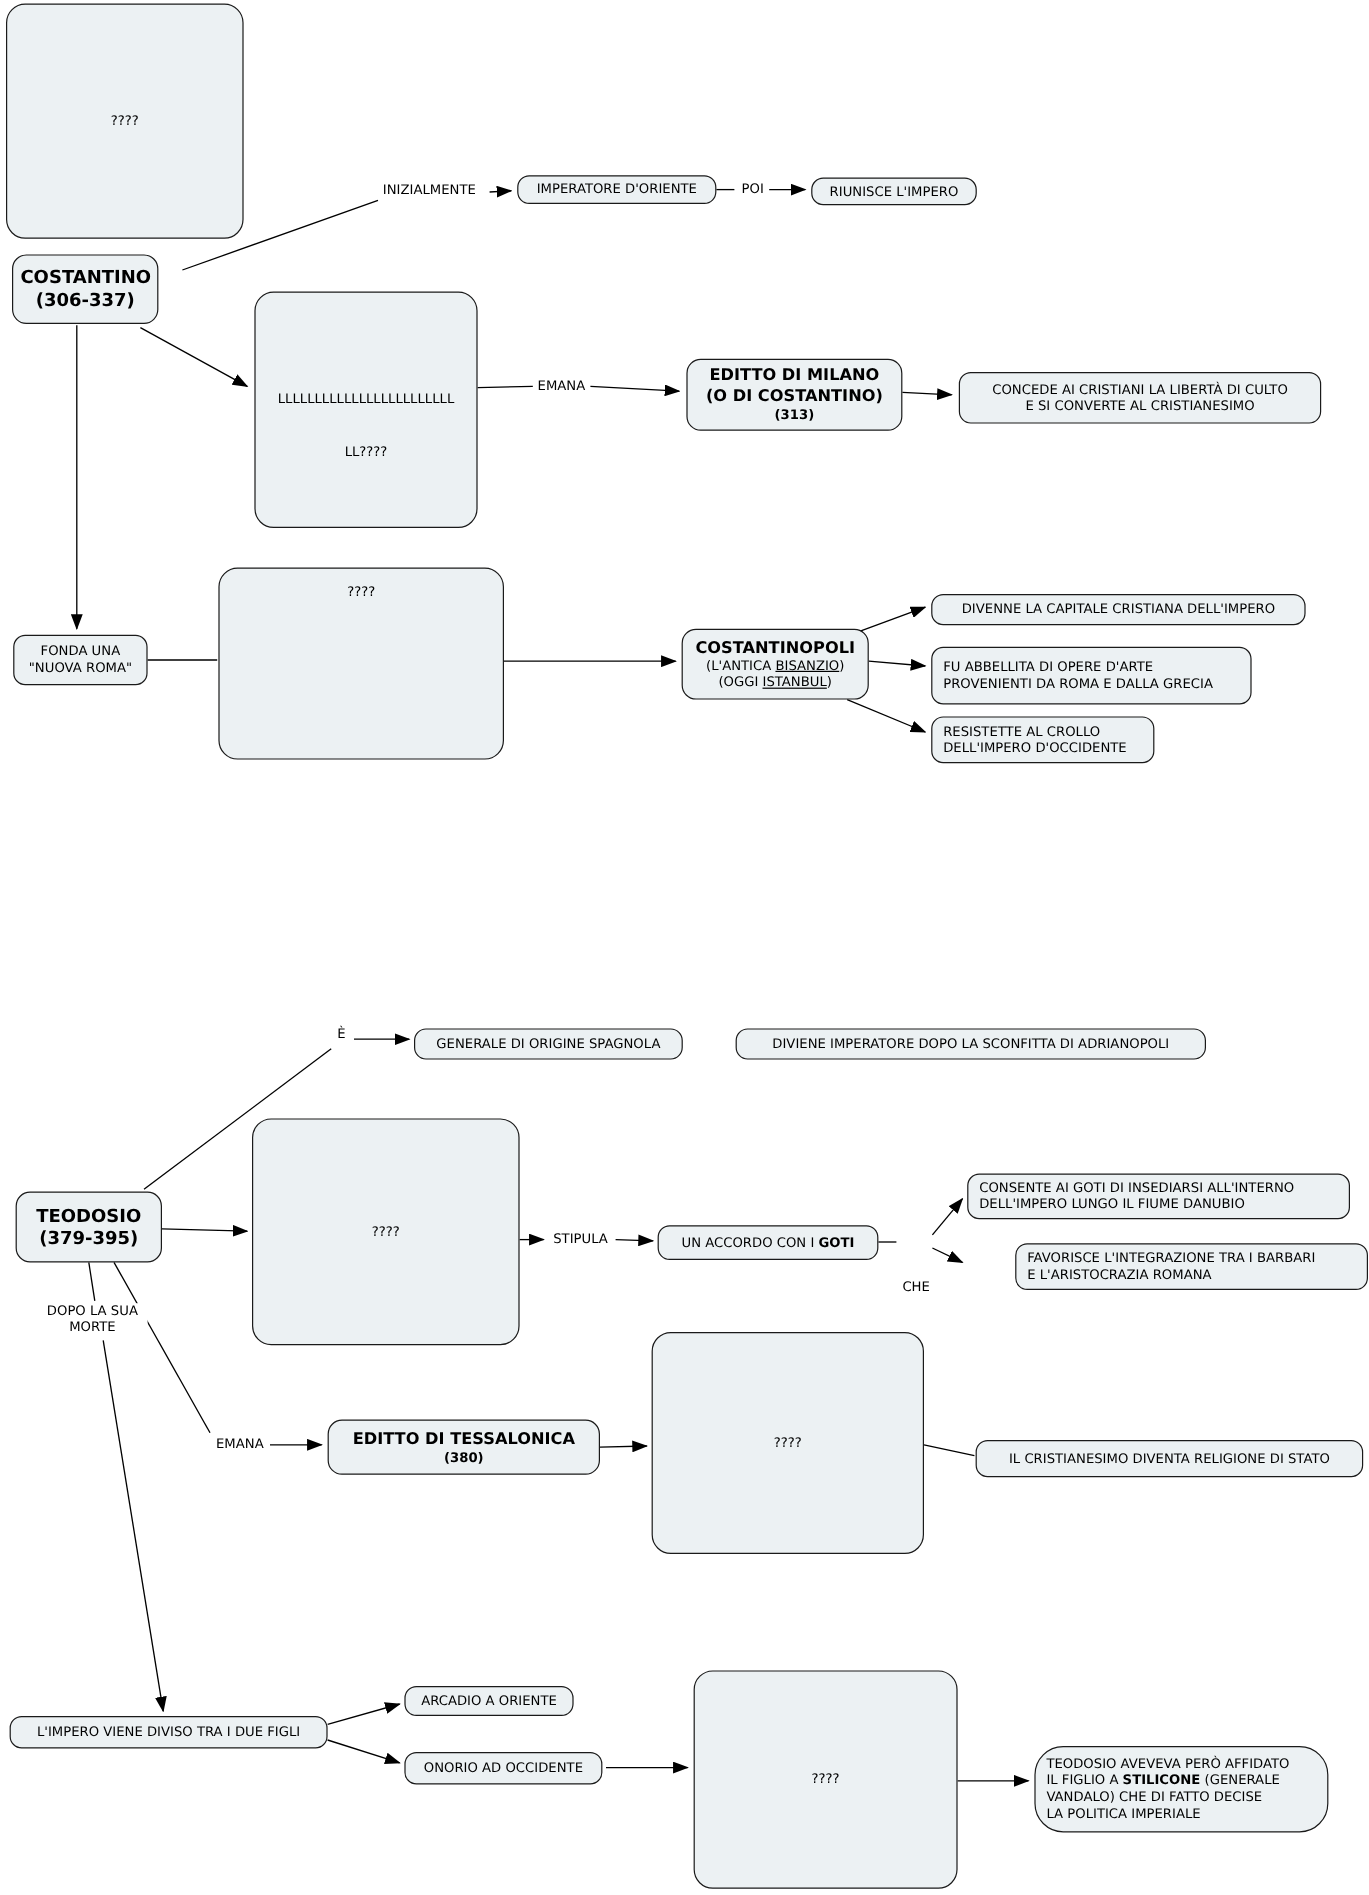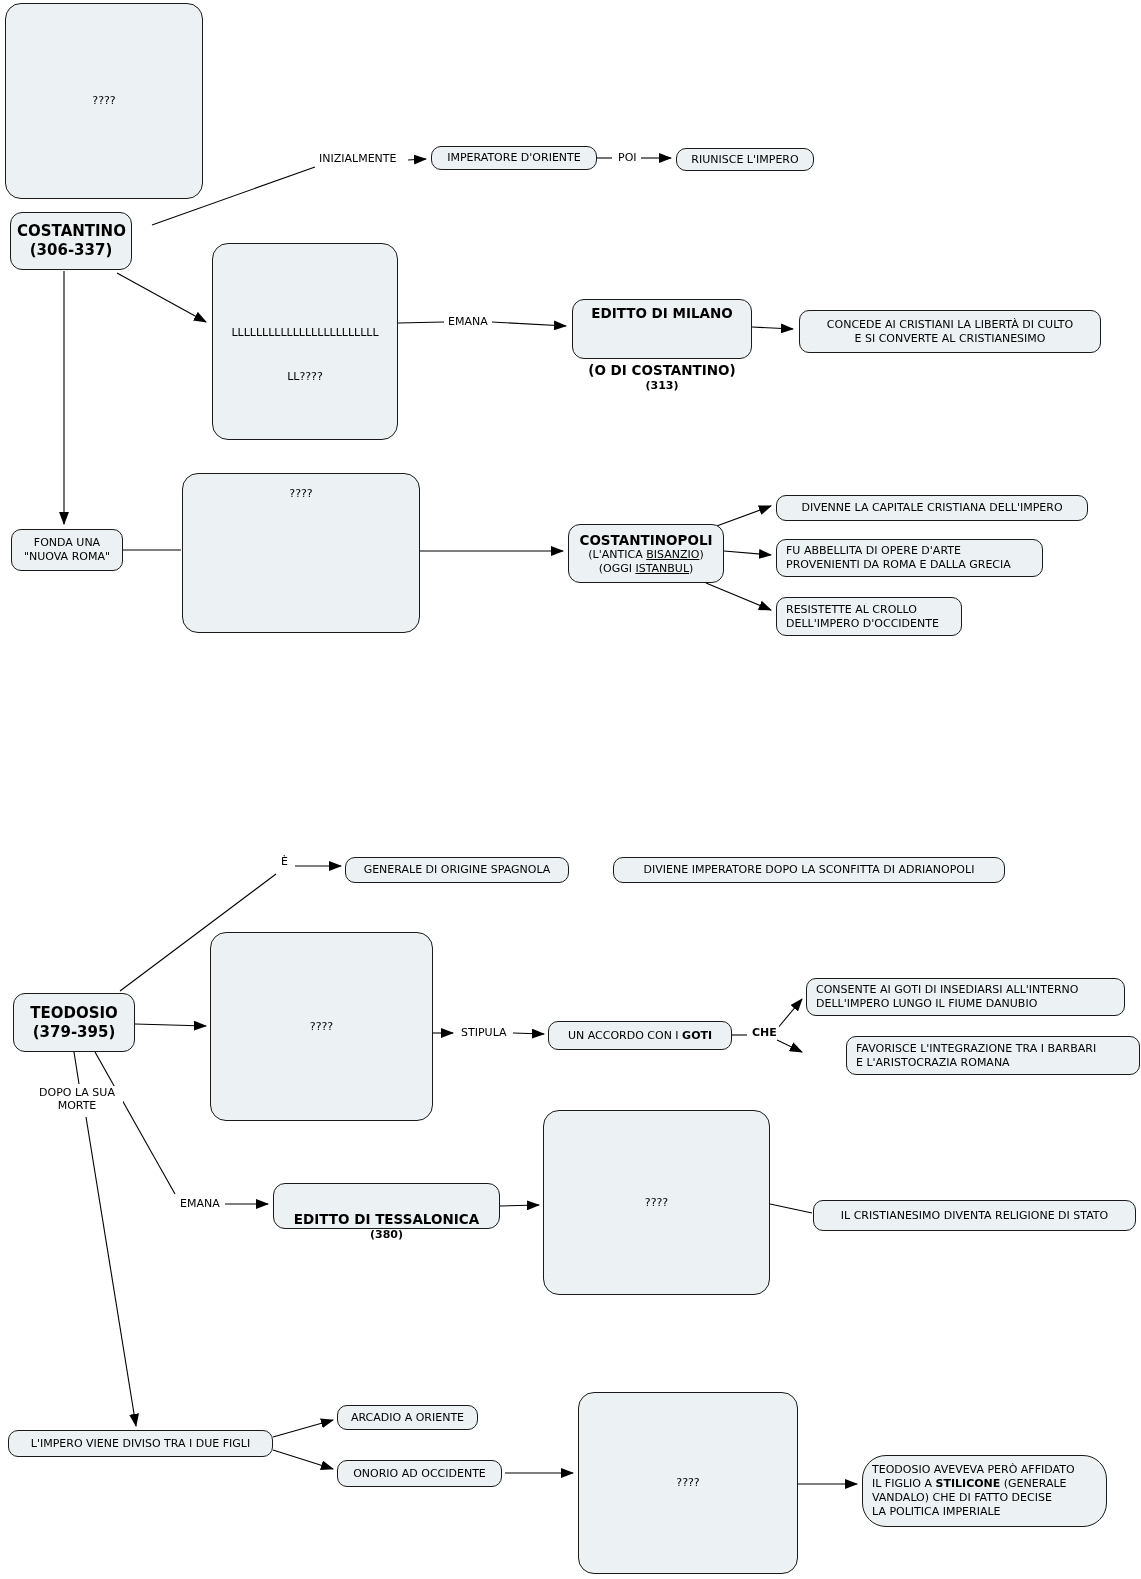--- a/index.html
+++ b/index.html
@@ -13,21 +13,21 @@
     position:absolute; box-sizing:border-box;
     background:#ecf1f3; border:1.3px solid #1a1a1a; border-radius:10px;
     display:flex; flex-direction:column; align-items:center; justify-content:center;
     font-size:11px; line-height:14px; text-align:center; padding:2px 6px;
   }
   .node .ln { width:100%; }
   .bigbox { border-radius:16px; }
   .toplab { justify-content:flex-start; padding-top:13px; }
   .leftal { align-items:flex-start; text-align:left; padding-left:9px; padding-right:9px; }
   .title-node { font-weight:bold; font-size:15px; line-height:19px; }
-  .edict-title { font-weight:bold; font-size:13.5px; line-height:17px;margin-top:40px; }
+  .edict-title { font-weight:bold; font-size:13.5px; line-height:17px; }
   .edict-sub { font-weight:bold; font-size:11px; line-height:14px; }
   .cap-title { font-weight:bold; font-size:13.5px; line-height:16px; }
   .u { text-decoration:underline; }
   .linklabel {
     position:absolute; font-size:11px; line-height:13px;
     background:#ffffff; padding:0 2px; text-align:center; white-space:nowrap;
   }
   .abs { position:absolute; }
 </style>
 </head>
@@ -128,21 +128,21 @@
   <div class="node" style="left:776px; top:495px; width:312px; height:26px;">
     <div class="ln">DIVENNE LA CAPITALE CRISTIANA DELL'IMPERO</div>
   </div>
 
   <div class="node" style="left:568px; top:524px; width:156px; height:59px; border-radius:12px;">
     <div class="ln cap-title">COSTANTINOPOLI</div>
     <div class="ln"><span>(L'ANTICA </span><span class="u">BISANZIO</span><span>)</span></div>
     <div class="ln"><span>(OGGI </span><span class="u">ISTANBUL</span><span>)</span></div>
   </div>
 
-  <div class="node leftal" style="left:776px; top:539px; width:267px; height:38px;">
+  <div class="node leftal" style="left:776px; top:539px; width:267px; height:48px;">
     <div class="ln">FU ABBELLITA DI OPERE D'ARTE</div>
     <div class="ln">PROVENIENTI DA ROMA E DALLA GRECIA</div>
   </div>
 
   <div class="node leftal" style="left:776px; top:597px; width:186px; height:39px;">
     <div class="ln">RESISTETTE AL CROLLO</div>
     <div class="ln">DELL'IMPERO D'OCCIDENTE</div>
   </div>
 
   <div class="linklabel" style="left:279px; top:855px;">È</div>
@@ -163,21 +163,21 @@
   <div class="node bigbox" style="left:210px; top:932px; width:223px; height:189px;">
     <div class="ln">????</div>
   </div>
 
   <div class="linklabel" style="left:459px; top:1026px;">STIPULA</div>
 
   <div class="node" style="left:548px; top:1021px; width:184px; height:29px;">
     <div class="ln"><span>UN ACCORDO CON I </span><b>GOTI</b></div>
   </div>
 
-  <div class="linklabel" style="left:750px; top:1026px;font-weight:bold;">CHE</div>
+  <div class="linklabel" style="left:750px; top:1066px;">CHE</div>
 
   <div class="node leftal" style="left:806px; top:978px; width:319px; height:38px;">
     <div class="ln">CONSENTE AI GOTI DI INSEDIARSI ALL'INTERNO</div>
     <div class="ln">DELL'IMPERO LUNGO IL FIUME DANUBIO</div>
   </div>
 
   <div class="node leftal" style="left:806px; top:1036px; width:294px; height:39px;margin-left:40px;">
     <div class="ln">FAVORISCE L'INTEGRAZIONE TRA I BARBARI</div>
     <div class="ln">E L'ARISTOCRAZIA ROMANA</div>
   </div>

